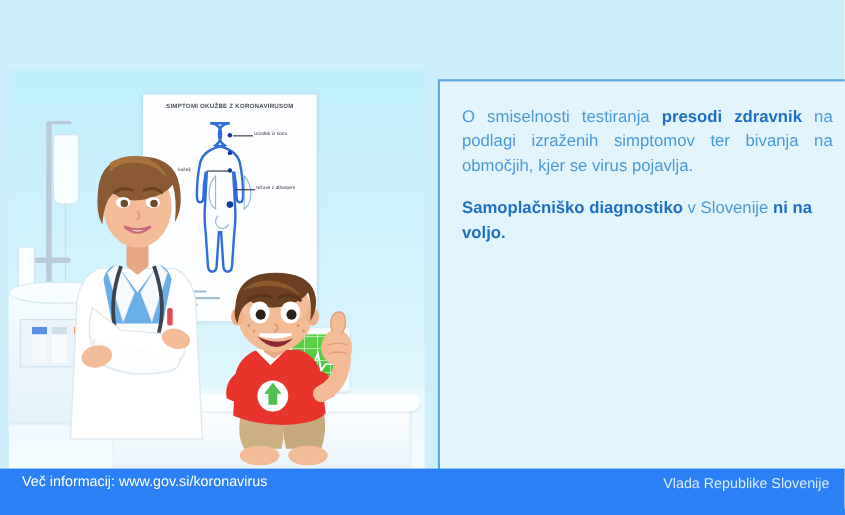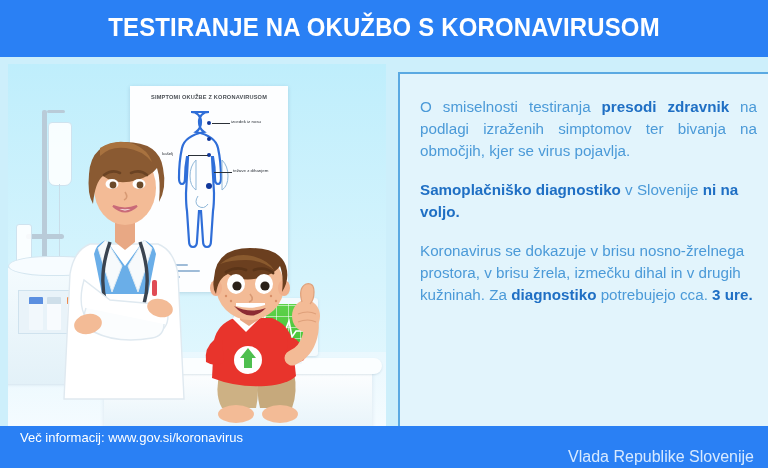--- a/index.html
+++ b/index.html
@@ -229,34 +229,31 @@
   }
   #footer-left {
     position: absolute;
     left: 20px; top: 4px;
     color: #ffffff;
     font-size: 13px;
     font-family: "Liberation Sans Narrow","Liberation Sans",sans-serif;
   }
   #footer-right {
     position: absolute;
-    right: 14px; top: 22px;
+    right: 14px; top: 6px;
     color: #d7e9ff;
-    font-size: 16px;
+    font-size: 13px;
     font-family: "Liberation Sans Narrow","Liberation Sans",sans-serif;
   }
 </style>
 </head>
 <body>
 
 <div id="poster">
 
-  <div id="header-bar">
-    <div id="header-title">TESTIRANJE NA OKUŽBO S KORONAVIRUSOM</div>
-  </div>
 
   <div id="illustration">
     <div id="floor"></div>
 
     <div id="wall-poster">
       <div id="wall-poster-title">SIMPTOMI OKUŽBE Z KORONAVIRUSOM</div>
 
       <svg width="158" height="150" viewBox="0 0 158 150" style="position:absolute;left:0;top:18px">
         <path d="M79 8 c-6 0-10 4-10 10 0 5 2 8 5 10 -10 2-20 7-22 16 -2 9-3 22-3 30 0 4 1 6 3 6 2 0 3-2 3-6 0-7 1-16 2-21 l1 0 -2 36 c0 6 0 12 1 18 l2 30 c0 4 1 6 4 6 3 0 4-2 4-6 l2-30 2 0 2 30 c0 4 1 6 4 6 3 0 4-2 4-6 l2-30 c1-6 1-12 1-18 l-2-36 1 0 c1 5 2 14 2 21 0 4 1 6 3 6 2 0 3-2 3-6 0-8-1-21-3-30 -2-9-12-14-22-16 3-2 5-5 5-10 0-6-4-10-10-10 z" fill="none" stroke="#2f6ed8" stroke-width="2.2"></path>
         <path d="M66 56 q-6 6-6 16 q0 10 6 14 l0-30 z M92 56 q6 6 6 16 q0 10-6 14 l0-30 z" fill="none" stroke="#8fb7d8" stroke-width="1"></path>
@@ -397,23 +394,20 @@
     </svg>
   </div>
 
   <div id="text-panel">
     <p class="para justify">
       <span>O smiselnosti testiranja </span><b>presodi zdravnik</b><span> na podlagi izraženih simptomov ter bivanja na območjih, kjer se virus pojavlja.</span>
     </p>
     <p class="para">
       <b>Samoplačniško diagnostiko</b><span> v Slovenije </span><b>ni na voljo.</b>
     </p>
-    <p class="para">
-      <span>Koronavirus se dokazuje v brisu nosno-žrelnega prostora, v brisu žrela, izmečku dihal in v drugih kužninah. Za </span><b>diagnostiko</b><span> potrebujejo cca. </span><b>3 ure.</b>
-    </p>
   </div>
 
   <div id="footer-bar">
     <span id="footer-left">Več informacij: www.gov.si/koronavirus</span>
     <span id="footer-right">Vlada Republike Slovenije</span>
   </div>
 
 </div>
 
 </body></html>

